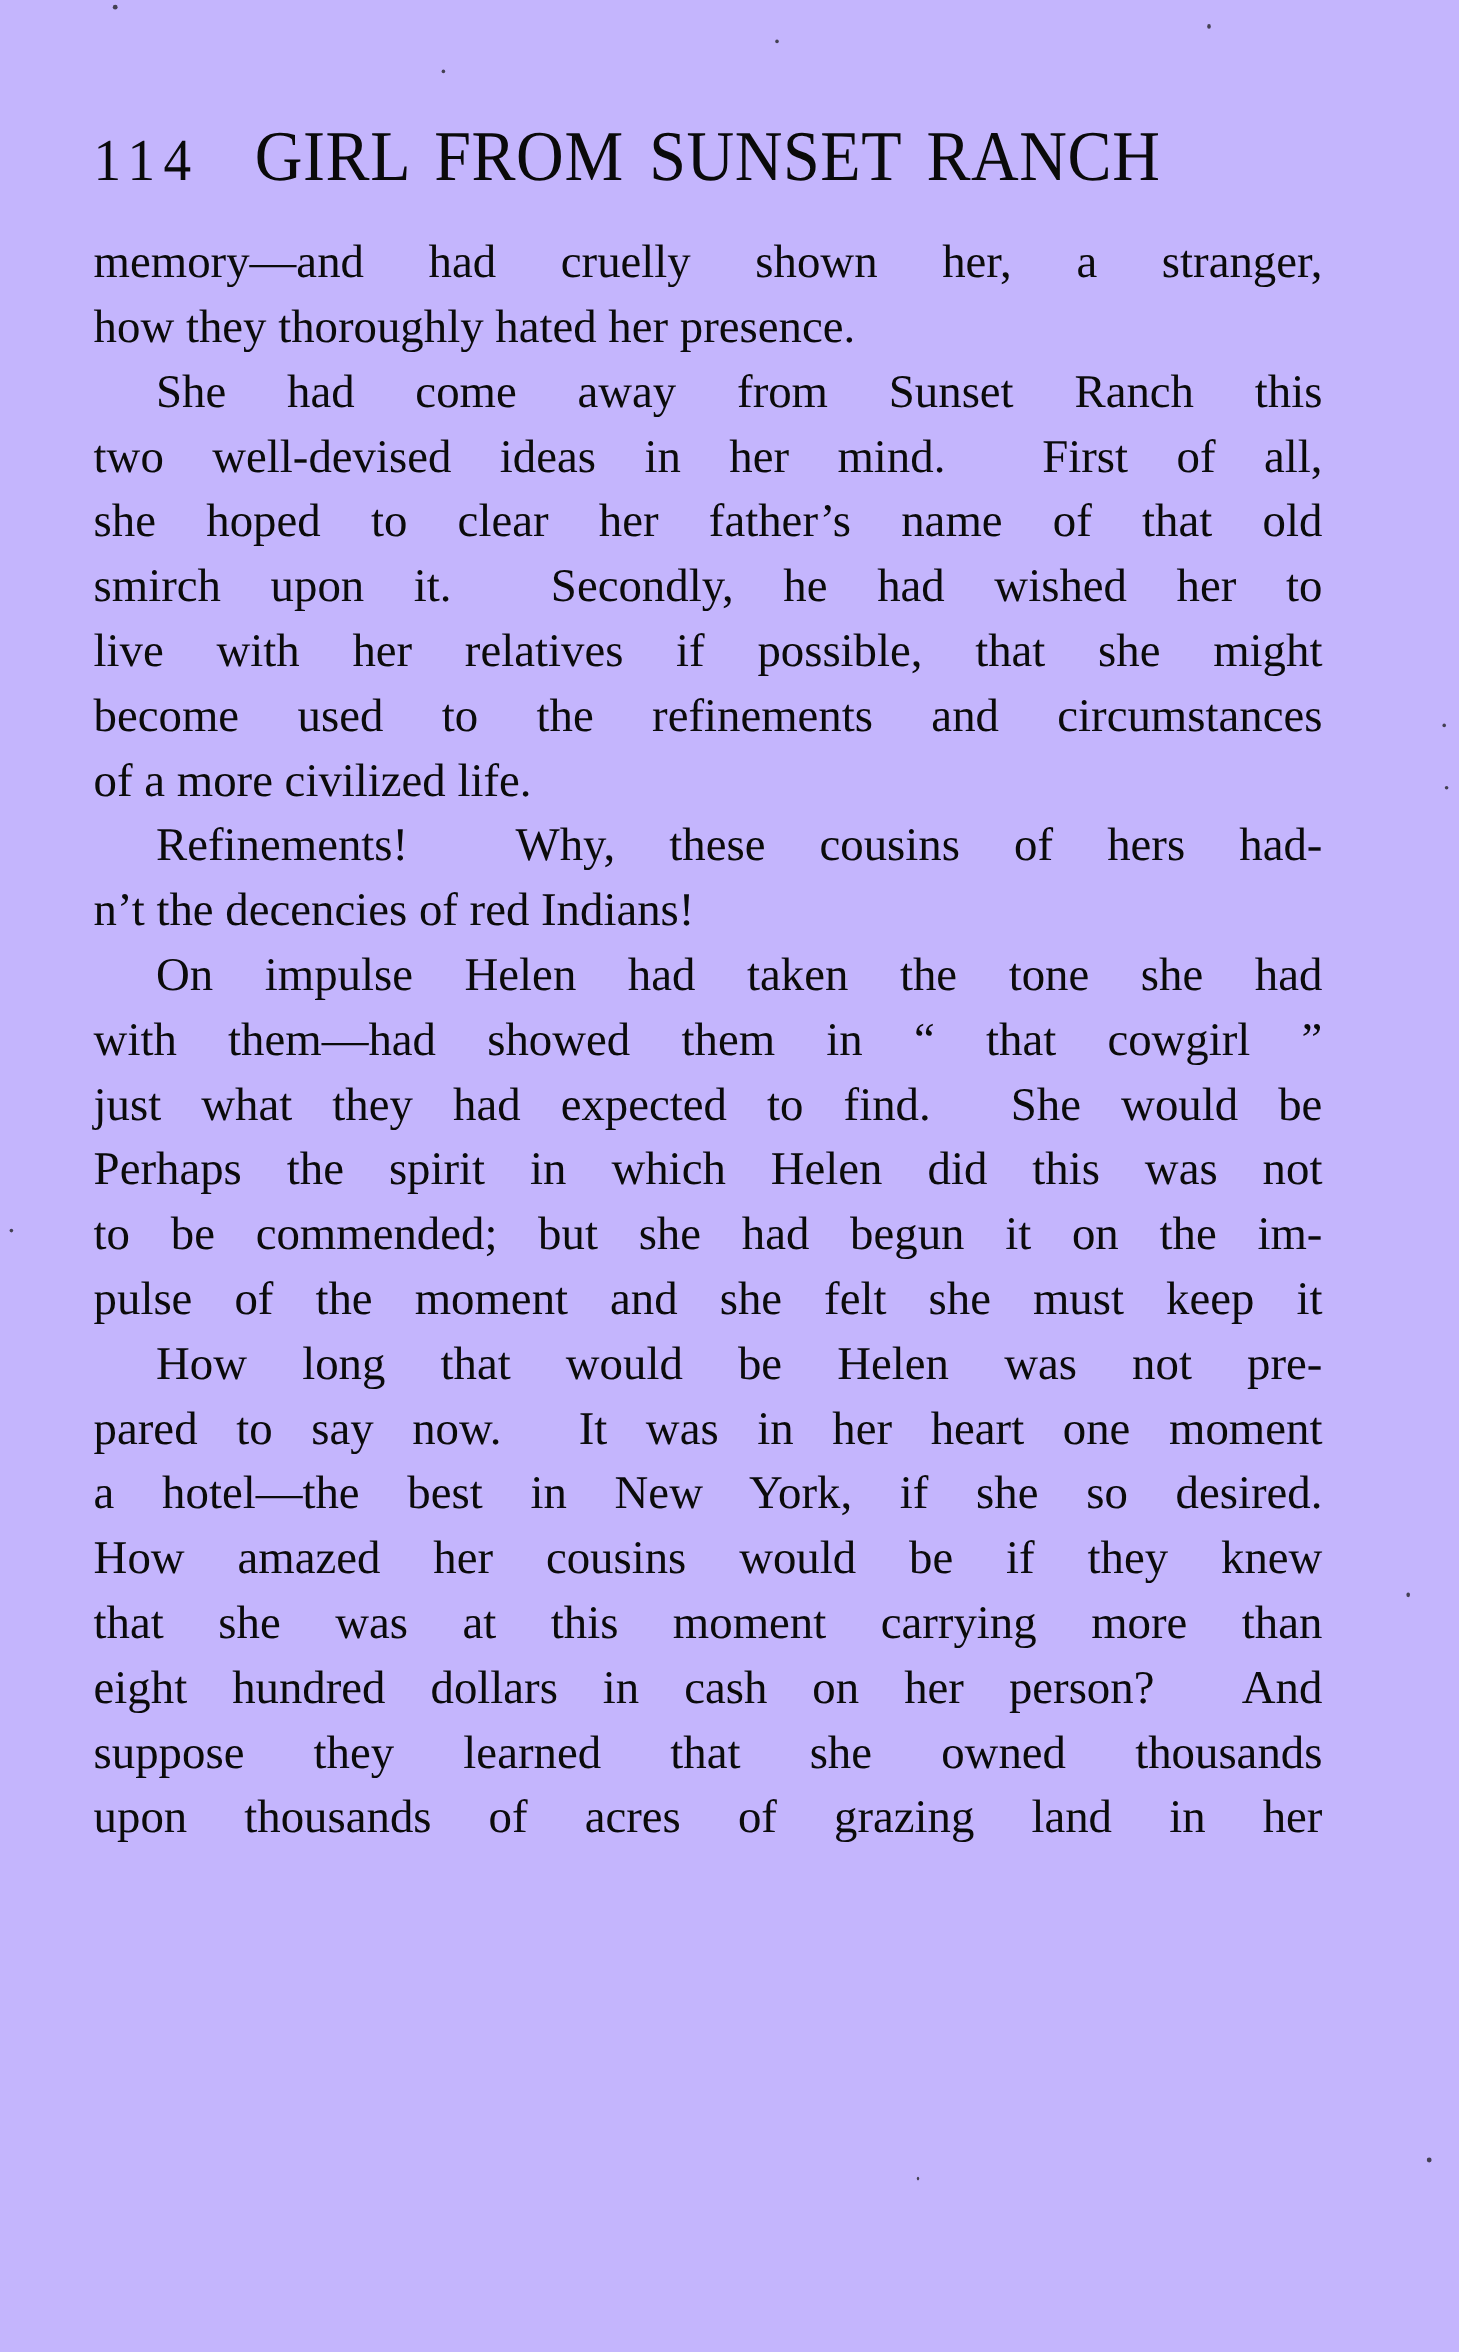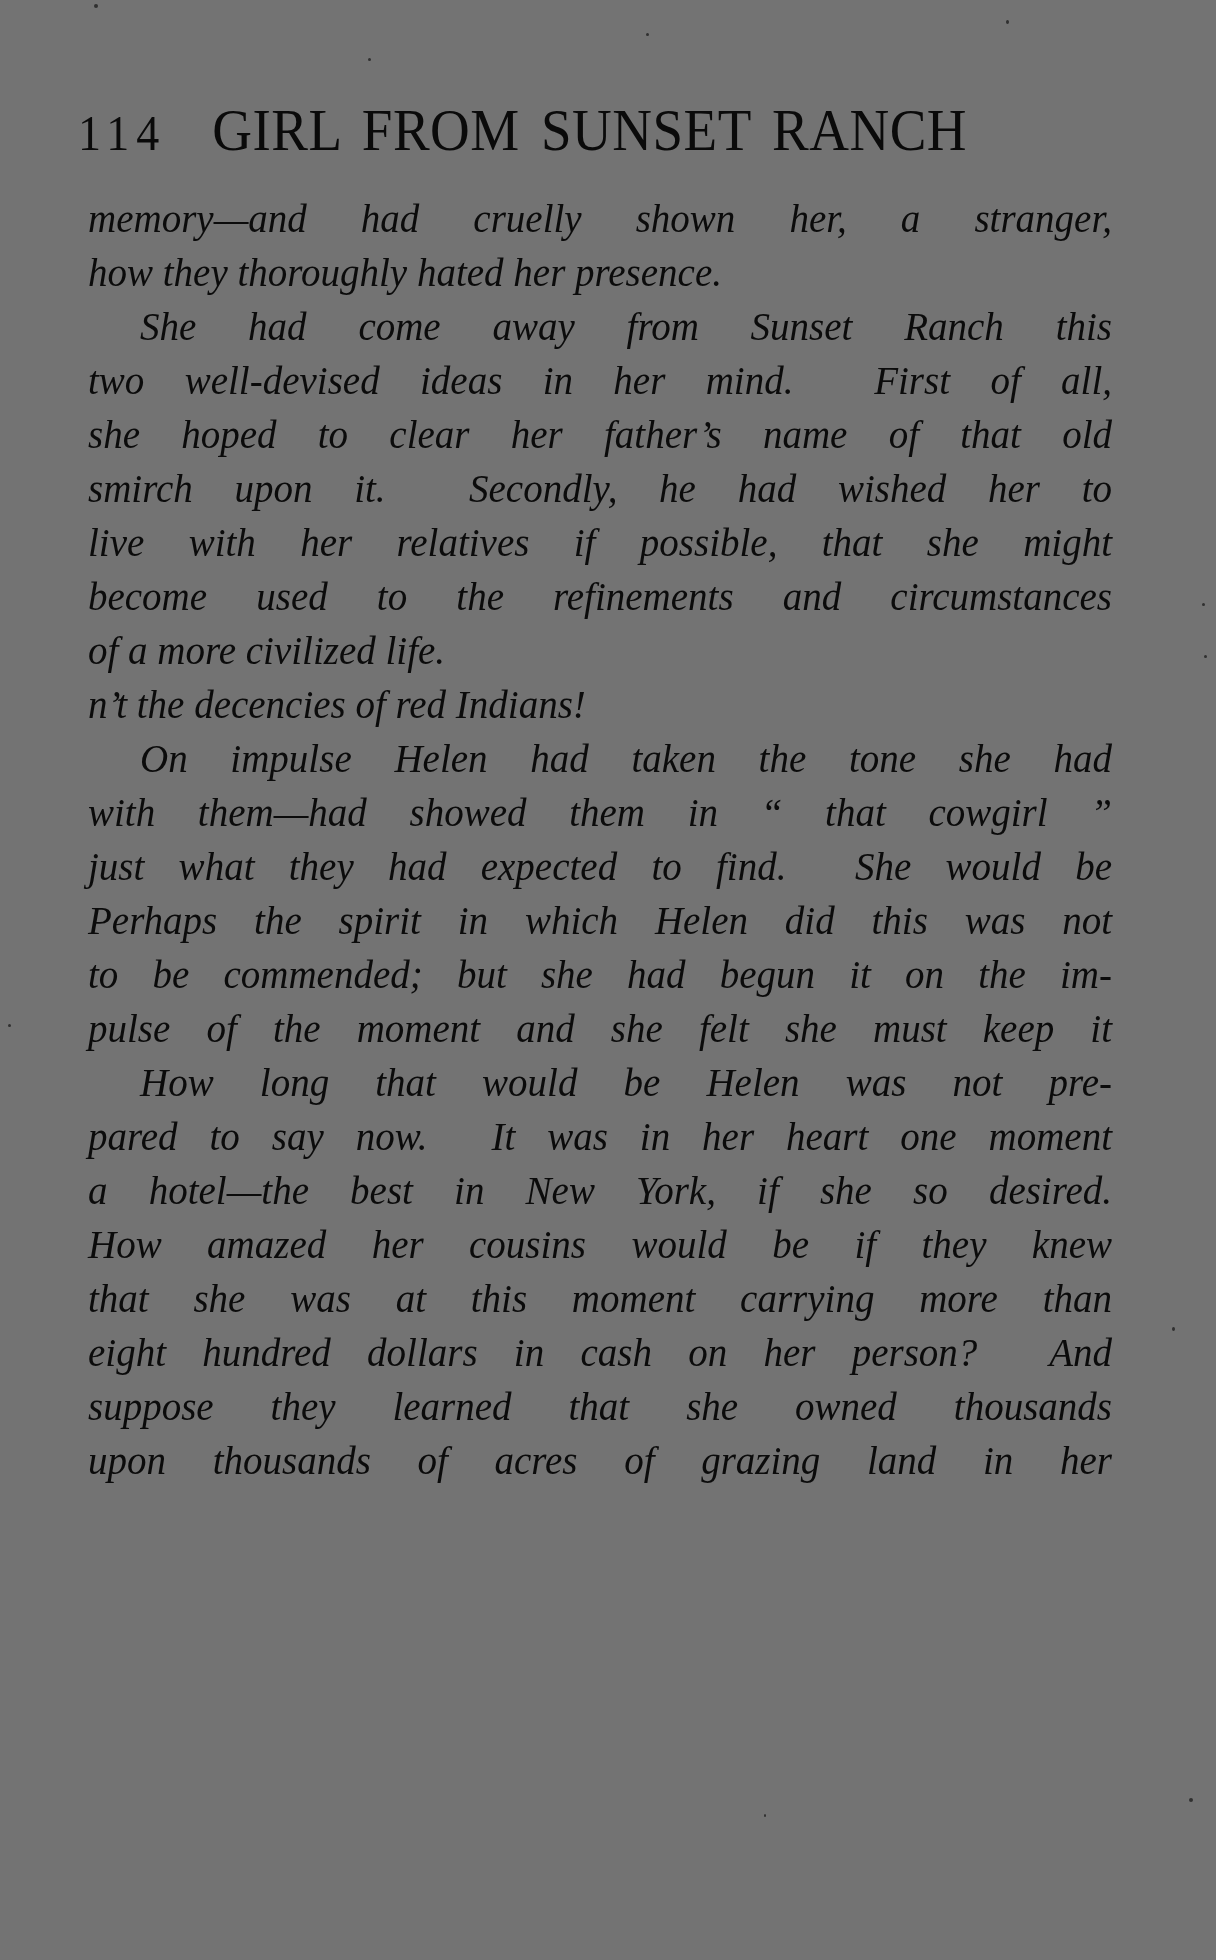--- a/index.html
+++ b/index.html
@@ -7,21 +7,21 @@
     width: 1216px;
     height: 1960px;
     position: relative;
     background: #ffffff;
     font-family: "Liberation Serif", serif;
     overflow: hidden;
   }
   .page {
     position: absolute;
     inset: 0;
-    background: #737373;
+    background: #c4b5fd;
   }
   .running-header {
     position: absolute;
     left: 78px;
     top: 100px;
     display: flex;
     align-items: baseline;
     color: #0a0a0a;
     line-height: 1;
     transform: scaleY(1.08);
@@ -32,27 +32,26 @@
     letter-spacing: 7px;
   }
   .running-title {
     font-size: 55px;
     margin-left: 46px;
     letter-spacing: 0.5px;
     word-spacing: 7px;
   }
   .text-block {
     position: absolute;
-    left: 88px;
+    left: 78px;
     top: 192px;
     width: 1024px;
     color: #0b0b0b;
     font-size: 39px;
     line-height: 54px;
-    font-style: italic;
   }
   .text-line {
     text-align: justify;
     text-align-last: justify;
   }
   .text-line.para-end {
     text-align-last: left;
   }
   .text-line.indent {
     text-indent: 52px;
@@ -77,20 +76,21 @@
   <div class="text-block">
       <div class="text-line">memory—and had cruelly shown her, a stranger,</div>
       <div class="text-line para-end">how they thoroughly hated her presence.</div>
       <div class="text-line indent">She had come away from Sunset Ranch this</div>
       <div class="text-line">two well-devised ideas in her mind.&nbsp; First of all,</div>
       <div class="text-line">she hoped to clear her father’s name of that old</div>
       <div class="text-line">smirch upon it.&nbsp; Secondly, he had wished her to</div>
       <div class="text-line">live with her relatives if possible, that she might</div>
       <div class="text-line">become used to the refinements and circumstances</div>
       <div class="text-line para-end">of a more civilized life.</div>
+      <div class="text-line indent">Refinements!&nbsp; Why, these cousins of hers had-</div>
       <div class="text-line para-end">n’t the decencies of red Indians!</div>
       <div class="text-line indent">On impulse Helen had taken the tone she had</div>
       <div class="text-line">with them—had showed them in “ that cowgirl ”</div>
       <div class="text-line">just what they had expected to find.&nbsp; She would be</div>
       <div class="text-line">Perhaps the spirit in which Helen did this was not</div>
       <div class="text-line">to be commended; but she had begun it on the im-</div>
       <div class="text-line">pulse of the moment and she felt she must keep it</div>
       <div class="text-line indent">How long that would be Helen was not pre-</div>
       <div class="text-line">pared to say now.&nbsp; It was in her heart one moment</div>
       <div class="text-line">a hotel—the best in New York, if she so desired.</div>

